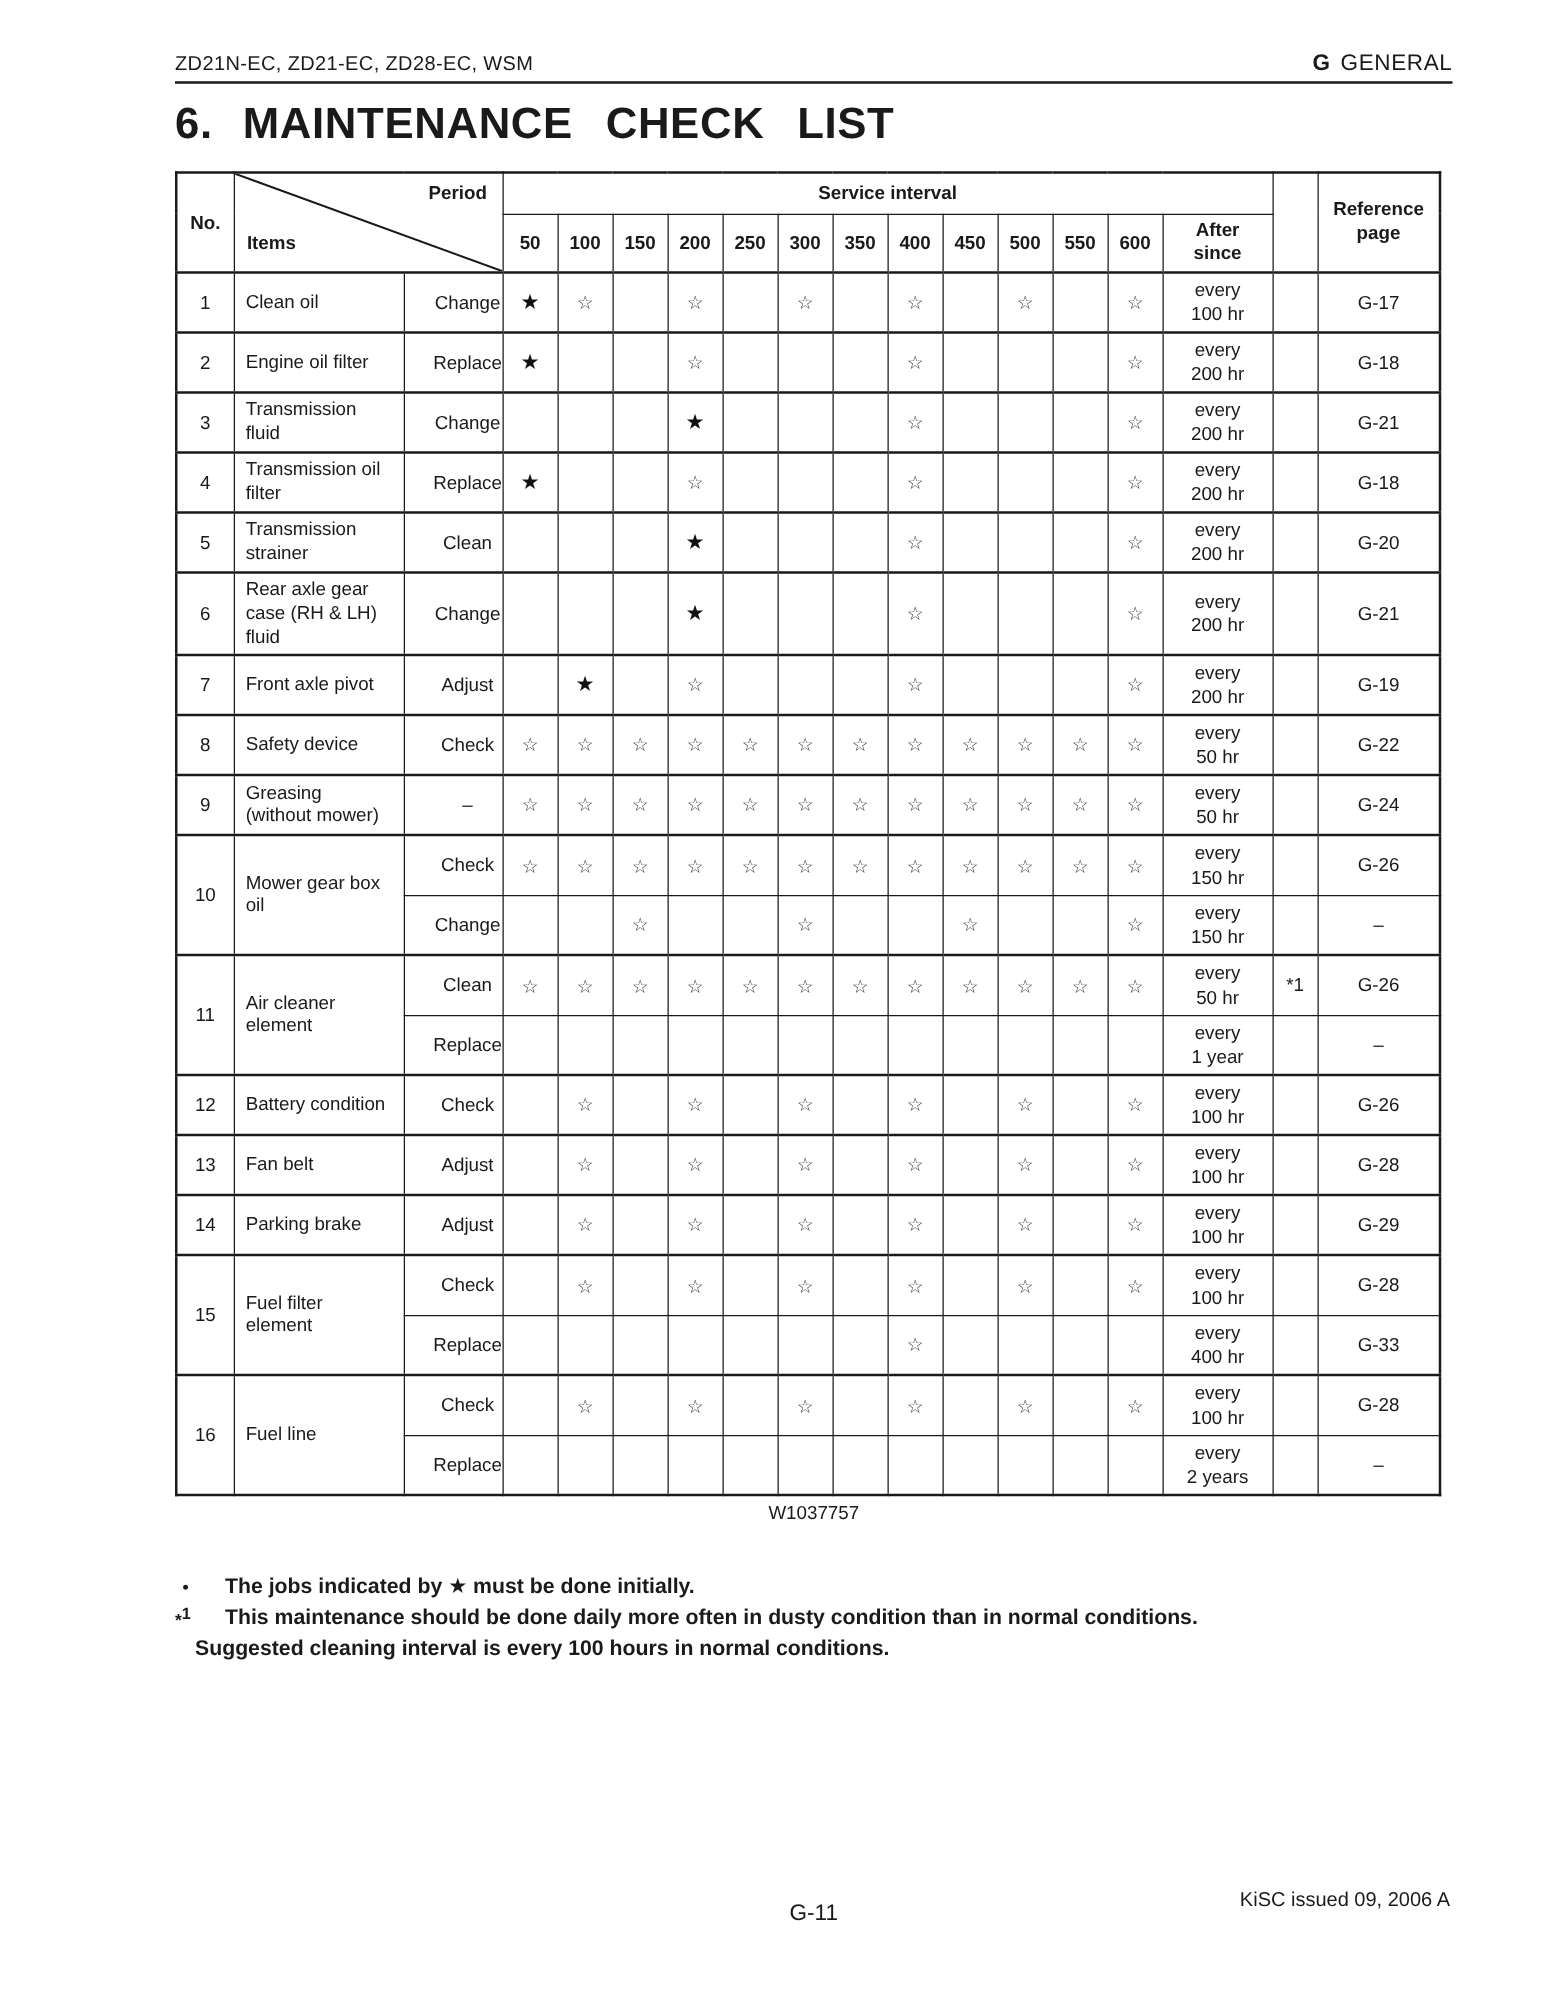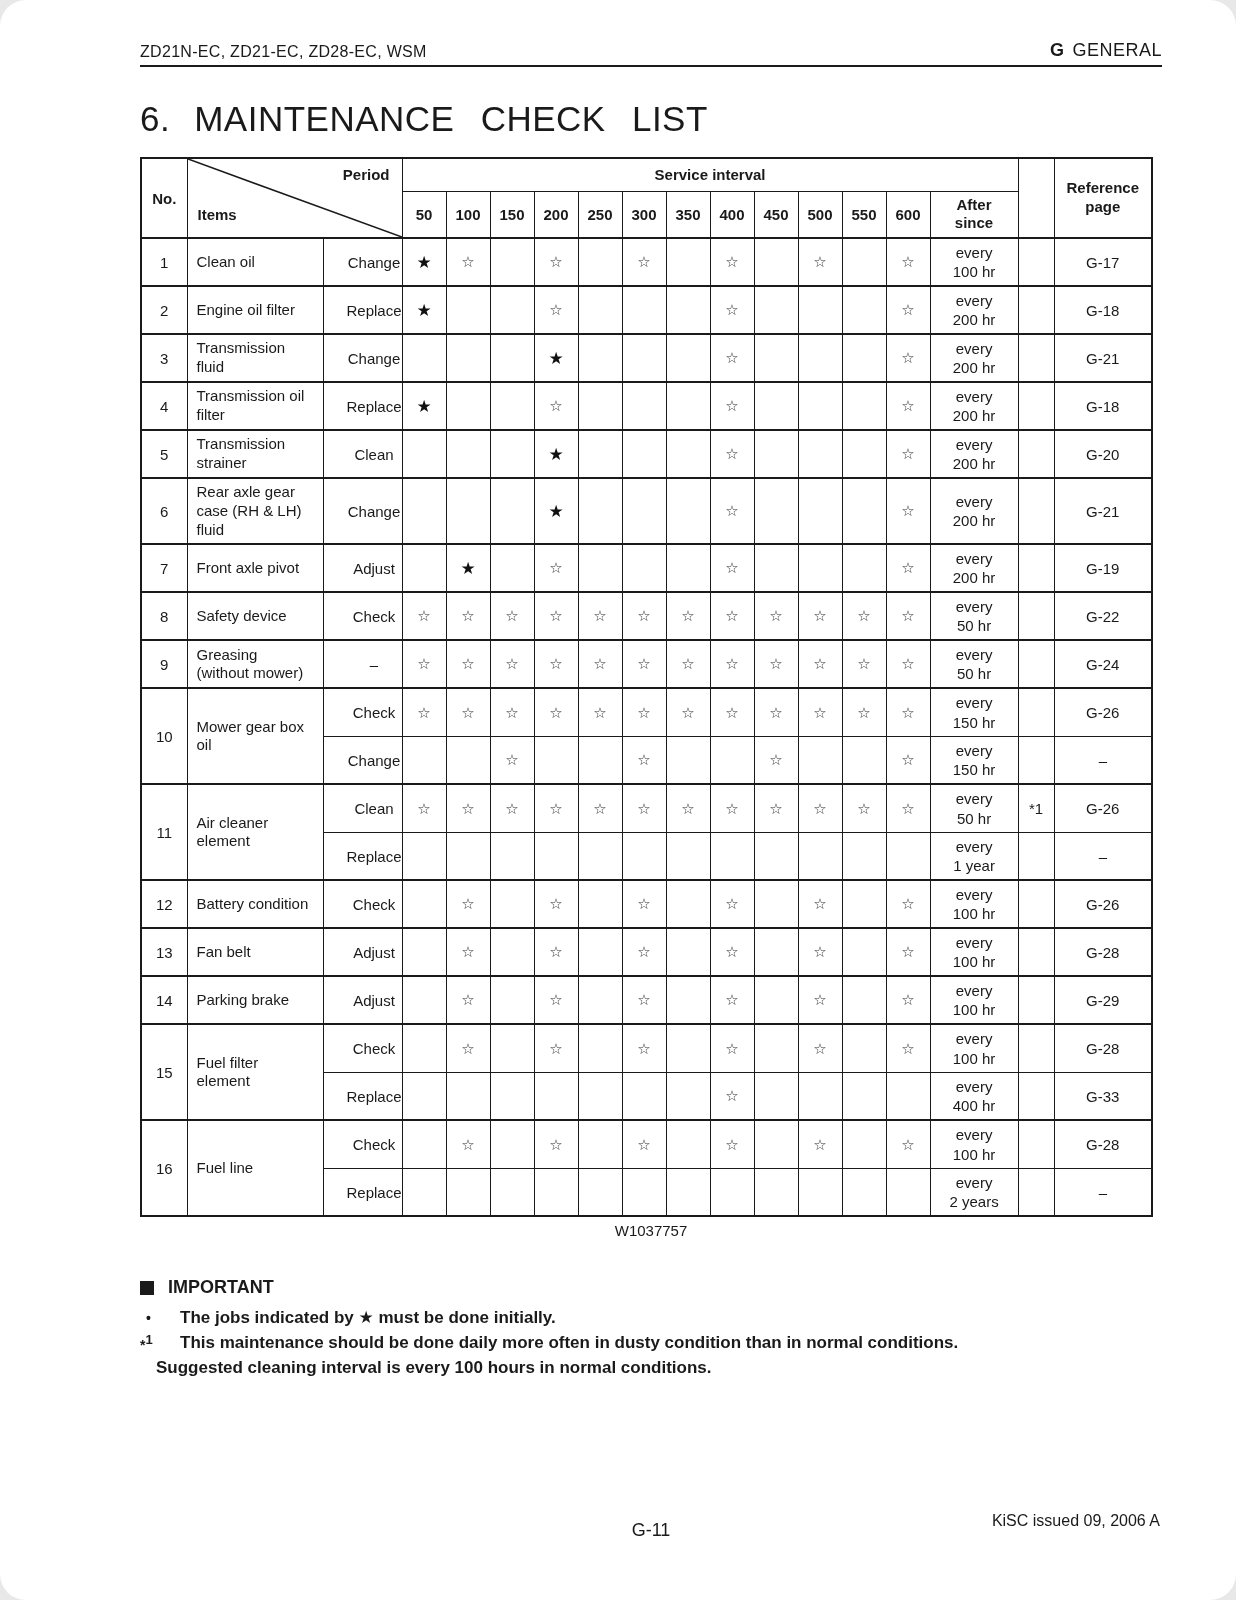--- a/index.html
+++ b/index.html
@@ -5,35 +5,34 @@
   * { margin: 0; padding: 0; box-sizing: border-box; }
   html, body { background: #e8e8e8; }
   .page {
     position: relative;
     width: 1236px;
     height: 1600px;
     margin: 0 auto;
     background: #ffffff;
     color: #1a1a1a;
     font-family: "Liberation Sans", "DejaVu Sans", sans-serif;
-    border-radius: 26px;
   }
   .content { position: absolute; left: 140px; width: 1022px; top: 0; }
 
   
   .running-header {
     display: flex; justify-content: space-between; align-items: flex-end;
     padding-top: 40px; border-bottom: 2px solid #1a1a1a; padding-bottom: 4px;
   }
   .rh-left { font-size: 16px; letter-spacing: 0.3px; }
   .rh-right { font-size: 18px; letter-spacing: 0.5px; }
   .rh-right .g { font-weight: bold; margin-right: 8px; }
 
   
-  .doc-title { margin-top: 32px; font-size: 35px; font-weight: normal; letter-spacing: 0.5px; }
+  .doc-title { margin-top: 12px; font-size: 35px; font-weight: bold; letter-spacing: 0.5px; }
   .doc-title .num { margin-right: 24px; }
   .doc-title .text { word-spacing: 16px; }
 
   
   table.mtable { border-collapse: collapse; table-layout: fixed; margin-top: 18px; border: 2px solid #1a1a1a; }
   .mtable th, .mtable td {
     border: 1px solid #1a1a1a;
     font-size: 15px; vertical-align: middle;
     overflow: hidden;
   }
@@ -564,24 +563,20 @@
 2 years</td>
             <td class="c-note"></td>
             <td class="c-ref">–</td>
           </tr>
         </tbody>
     </table>
 
     <div class="fig-code">W1037757</div>
 
     <div class="important">
-      <div class="imp-head">
-        <span class="imp-square"></span>
-        <span>IMPORTANT</span>
-      </div>
       <div class="imp-line">
         <span class="imp-marker bullet">•</span>
         <span>The jobs indicated by ★ must be done initially.</span>
       </div>
       <div class="imp-line">
         <span class="imp-marker fn"><span>*</span><sup>1</sup></span>
         <span>This maintenance should be done daily more often in dusty condition than in normal conditions.</span>
       </div>
       <div class="imp-cont">Suggested cleaning interval is every 100 hours in normal conditions.</div>
     </div>

